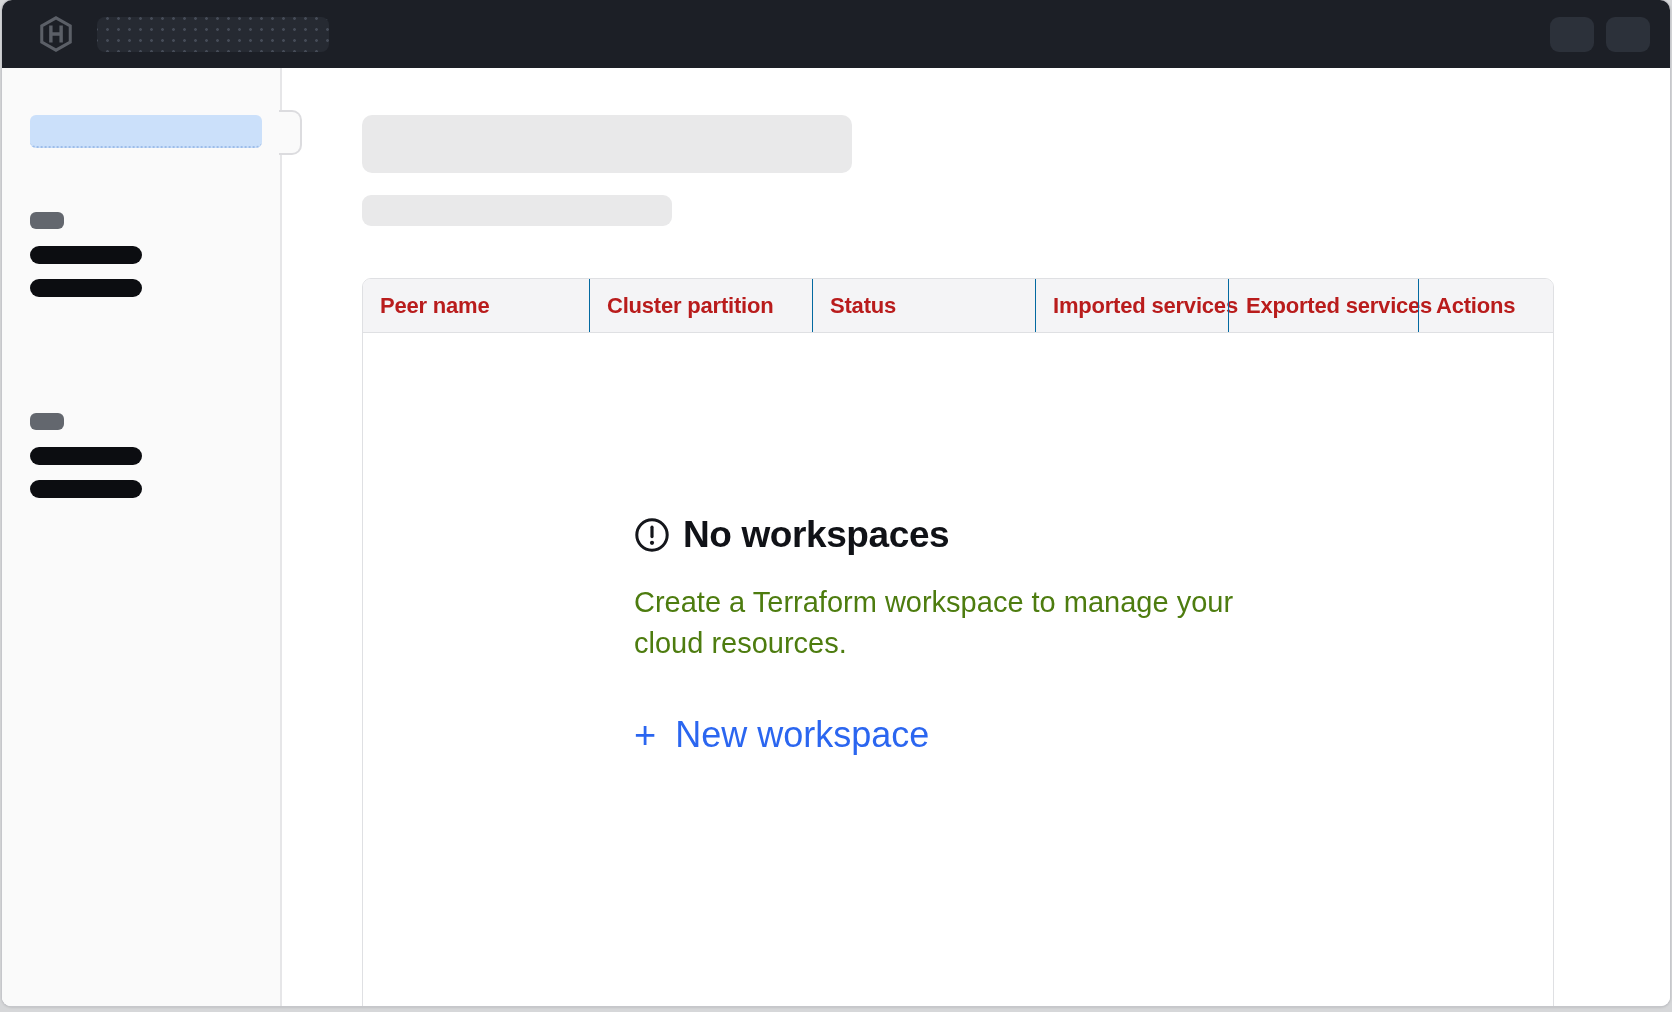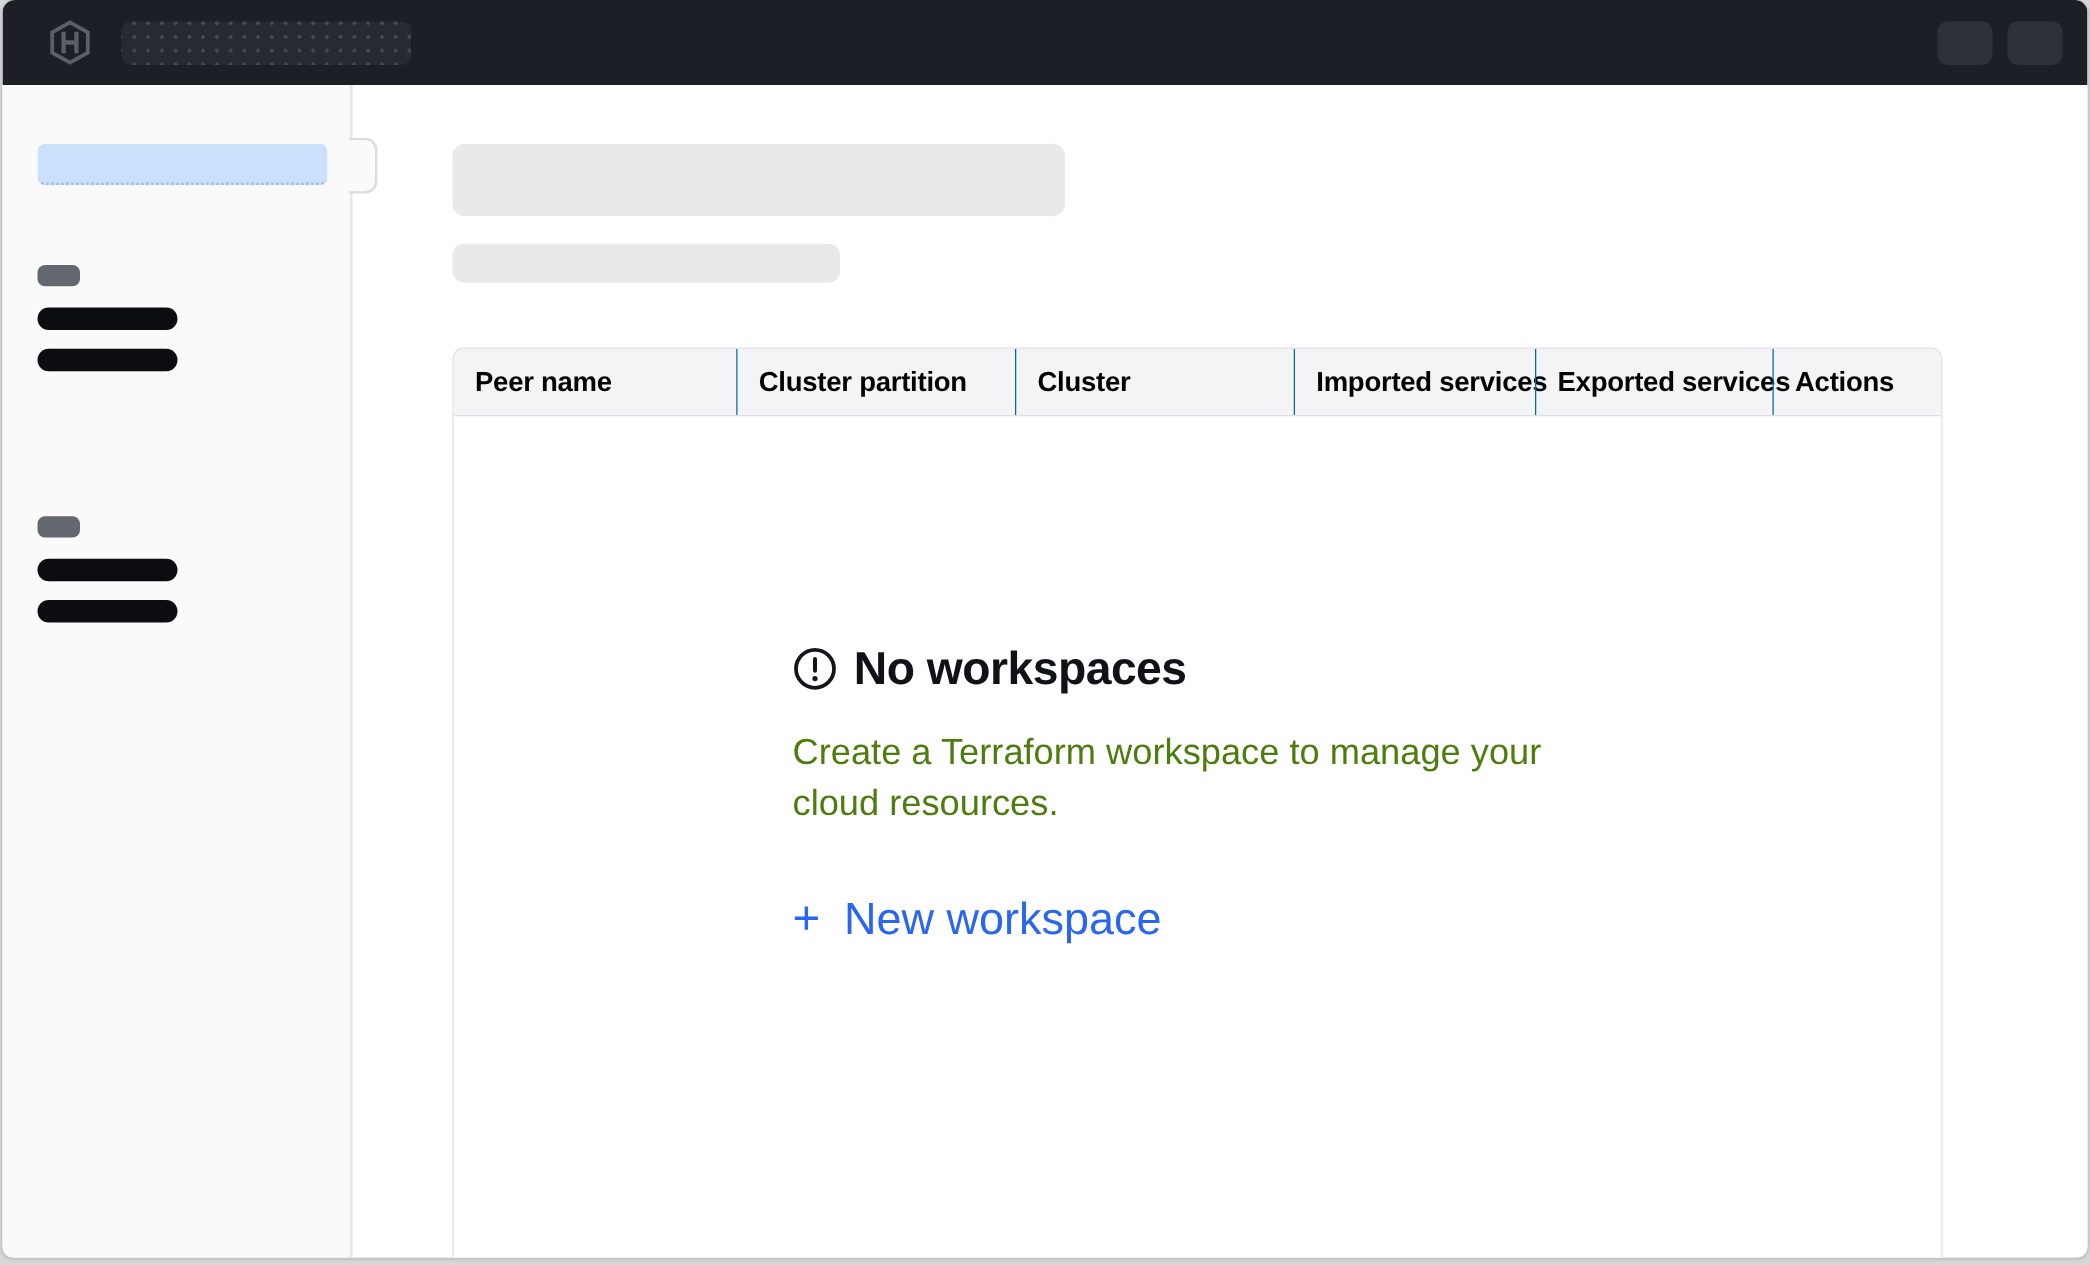--- a/index.html
+++ b/index.html
@@ -87,21 +87,21 @@
     overflow: hidden; background: #fff;
   }
   .thead {
     display: flex; height: 54px;
     background: #f4f4f6;
     border-bottom: 1px solid #dfe0e3;
   }
   .th {
     display: flex; align-items: center;
     padding: 0 17px;
-    font-size: 22px; font-weight: 700; color: #000000;
+    font-size: 22px; font-weight: 700; color: #b91c1c;
     letter-spacing: -0.2px; white-space: nowrap;
   }
   .th + .th { border-left: 1px solid #0369a1; }
   .th:nth-child(1) { width: 226px; }
   .th:nth-child(2) { width: 223px; }
   .th:nth-child(3) { width: 223px; }
   .th:nth-child(4) { width: 193px; }
   .th:nth-child(5) { width: 190px; }
   .th:nth-child(6) { flex: 1; }
 
@@ -167,21 +167,21 @@
     <div class="sidebar-tab"></div>
 
     <main class="main">
       <div class="skel-lg"></div>
       <div class="skel-sm"></div>
 
       <section class="peers-table">
         <div class="thead">
           <div class="th">Peer name</div>
           <div class="th">Cluster partition</div>
-          <div class="th">Cluster</div>
+          <div class="th">Status</div>
           <div class="th">Imported services</div>
           <div class="th">Exported services</div>
           <div class="th">Actions</div>
         </div>
 
         <div class="tbody">
           <div class="empty">
             <div class="empty-title-row">
               <svg class="alert-icon" viewBox="0 0 36 36">
                 <circle cx="18" cy="18" r="15.2" fill="none" stroke="#14161b" stroke-width="3"></circle>

